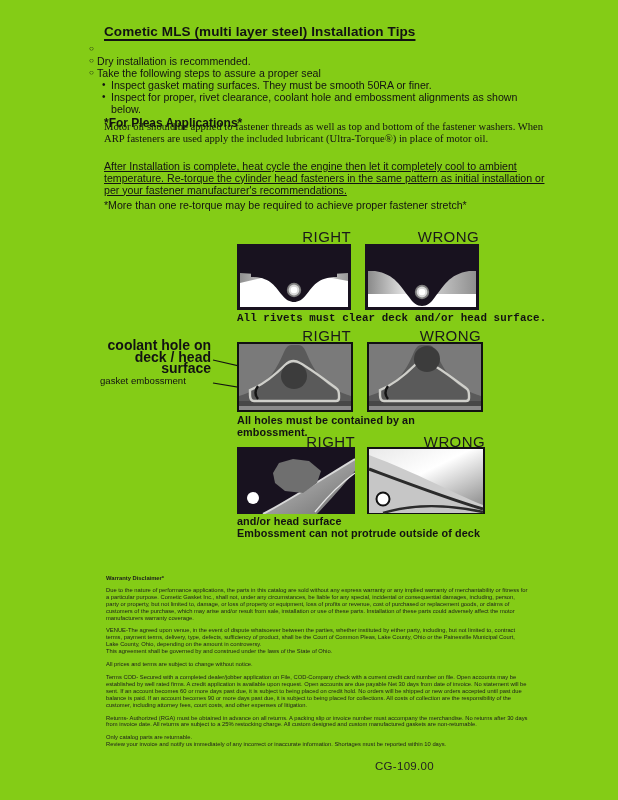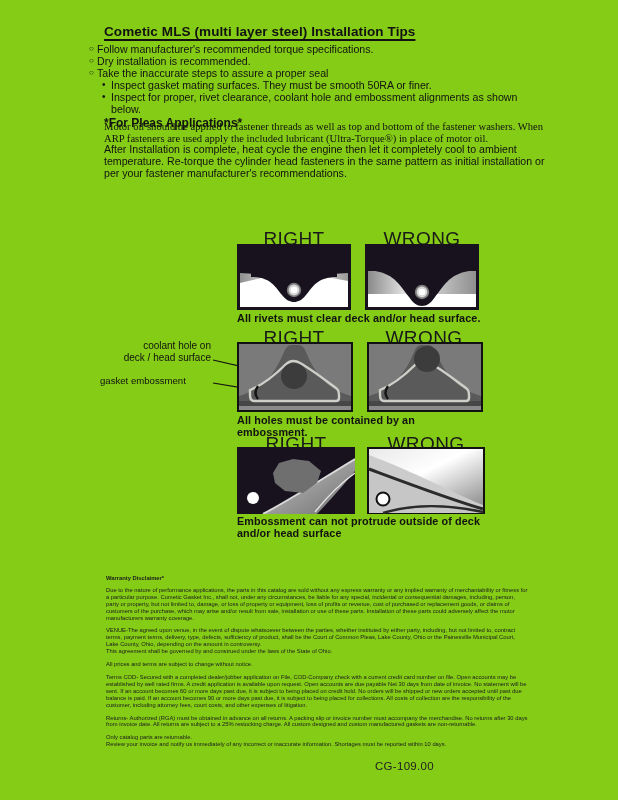--- a/index.html
+++ b/index.html
@@ -12,70 +12,70 @@
          letter-spacing:.1px;}
 
   .tips{left:89px;top:43px;width:460px;font-size:10.6px;line-height:12.1px;}
   .tip-row{display:flex;}
   .tip-row .mk{width:8px;flex:0 0 8px;font-size:8px;line-height:12.1px;text-align:left;}
   .tip-row.sub{padding-left:13px;}
   .tip-row.sub .mk{font-size:10px;width:9px;flex:0 0 9px;}
 
   .diesel-h{left:104px;top:116px;font-size:12px;font-weight:bold;}
   .para{left:104px;width:444px;font-size:10.6px;line-height:11.8px;}
-  .p1{top:121px;font-family:Liberation Serif, serif;} .p2{top:144px;} .p3{top:200px;}
-
-  .fig-label{width:114px;text-align:center;font-size:19px;letter-spacing:.4px;color:#1a1a1a;}
+  .p1{top:121px;font-family:Liberation Serif, serif;} .p2{top:161px;text-decoration:underline;} .p3{top:200px;}
+
+  .fig-label{width:114px;text-align:right;font-size:15px;letter-spacing:.4px;color:#1a1a1a;}
   .cap{font-size:10.8px;font-weight:600;letter-spacing:.1px;}
   .panel{display:block;}
 
-  .callouts{left:100px;top:340px;width:111px;text-align:right;font-size:10px;line-height:11.5px;}
+  .callouts{left:100px;top:340px;width:111px;text-align:right;font-size:14px;line-height:11.5px;font-weight:bold;}
   .callout2{left:100px;top:375px;width:111px;font-size:9.6px;}
 
   .warranty{left:106px;top:575px;width:422px;font-size:5.8px;line-height:6.9px;color:#1c1c1c;}
   .warranty .wh{font-weight:bold;margin:0 0 5px 0;}
   .warranty p{margin:0 0 6px 0;}
   .warranty .tight{margin:0;}
   .warranty .gap{margin:0 0 6px 0;}
 
   .code{left:375px;top:760px;font-size:11.5px;letter-spacing:.3px;color:#222;}
 </style>
 </head>
 <body>
 
 <div class="page">
 
   <div class="abs title">Cometic MLS (multi layer steel) Installation Tips</div>
 
   <div class="abs tips">
     <div class="tip-row">
       <span class="mk">○</span>
-      <span>Follow manufacturer's recommended torque specifications.</span>
     </div>
     <div class="tip-row">
       <span class="mk">○</span>
       <span>Dry installation is recommended.</span>
     </div>
     <div class="tip-row">
       <span class="mk">○</span>
-      <span>Take the inaccurate steps to assure a proper seal</span>
+      <span>Take the following steps to assure a proper seal</span>
     </div>
     <div class="tip-row sub">
       <span class="mk">•</span>
       <span>Inspect gasket mating surfaces.  They must be smooth 50RA or finer.</span>
     </div>
     <div class="tip-row sub">
       <span class="mk">•</span>
       <span>Inspect for proper, rivet clearance, coolant hole and embossment alignments as shown below.</span>
     </div>
   </div>
 
   <div class="abs diesel-h">*For Pleas Applications*</div>
   <div class="abs para p1">Motor oil should be applied to fastener threads as well as top and bottom of the fastener washers. When ARP fasteners are used apply the included lubricant (Ultra-Torque®) in place of motor oil.</div>
   <div class="abs para p2">After Installation is complete, heat cycle the engine then let it completely cool to ambient temperature. Re-torque the cylinder head fasteners in the same pattern as initial installation or per your fastener manufacturer's recommendations.</div>
+  <div class="abs para p3">*More than one re-torque may be required to achieve proper fastener stretch*</div>
 
   <div class="abs fig-label" style="left:237px;top:228px;">RIGHT</div>
   <div class="abs fig-label" style="left:365px;top:228px;">WRONG</div>
 
   <svg class="abs panel" style="left:237px;top:244px;" width="114" height="66" viewBox="0 0 114 66">
     <defs>
       <linearGradient id="gwL" x1="0" y1="0" x2="1" y2="0">
         <stop offset="0" stop-color="#8f8f8f"></stop>
           <stop offset="1" stop-color="#dcdcdc"></stop>
       </linearGradient>
@@ -105,21 +105,21 @@
     </defs>
     <rect width="114" height="66" fill="#18121f"></rect>
     <rect x="3" y="27" width="108" height="23" fill="url(#gbandW)"></rect>
     <rect x="3" y="50" width="108" height="13" fill="#ffffff"></rect>
     <path d="M10,27 C30,30 36,43 44,53 C48,59 52,62 57,62 C62,62 66,59 70,53 C78,43 84,30 104,27 L104,18 L10,18 Z" fill="#18121f"></path>
     <circle cx="57" cy="48" r="7.2" fill="#7d7d7d"></circle>
     <circle cx="57" cy="48" r="5.4" fill="#d8d8d8"></circle>
     <circle cx="57" cy="48" r="3.3" fill="#ffffff"></circle>
   </svg>
 
-  <div class="abs cap" style="left:237px;top:312px;">All rivets must clear deck and/or head surface.</div>
+  <div class="abs cap" style="left:237px;top:312px;font-family:Liberation Mono, monospace;">All rivets must clear deck and/or head surface.</div>
 
   <div class="abs fig-label" style="left:237px;top:327px;">RIGHT</div>
   <div class="abs fig-label" style="left:367px;top:327px;">WRONG</div>
 
   <div class="abs callouts">
     <div>coolant hole on</div>
     <div>deck / head surface</div>
   </div>
   <div class="abs callout2">gasket embossment</div>
 
@@ -178,22 +178,22 @@
     </defs>
     <rect x="1" y="1" width="116" height="65" fill="#cccccc" stroke="#111111" stroke-width="2"></rect>
     <path d="M2,2 L116,2 L116,58 C86,46 50,26 2,8 Z" fill="url(#g3w)"></path>
     <path d="M2,22 C45,38 82,52 116,62 L116,66 L2,66 Z" fill="#c6c6c6"></path>
     <path d="M2,22 C45,38 82,52 116,62" fill="none" stroke="#2b2b2b" stroke-width="3"></path>
     <path d="M16,66 C52,55 88,59 116,65" fill="none" stroke="#2b2b2b" stroke-width="2.4"></path>
     <circle cx="16" cy="52" r="6.5" fill="#ffffff" stroke="#111111" stroke-width="2"></circle>
   </svg>
 
   <div class="abs cap" style="left:237px;top:516px;line-height:11.5px;">
+    <div>and/or head surface</div>
     <div>Embossment can not protrude outside of deck</div>
-    <div>and/or head surface</div>
   </div>
 
   <div class="abs warranty">
     <p class="wh">Warranty Disclaimer*</p>
     <p>Due to the nature of performance applications, the parts in this catalog are sold without any express warranty or any implied warranty of merchantability or fitness for a particular purpose.  Cometic Gasket Inc., shall not, under any circumstances, be liable for any special, incidental or consequential damages, including, person, party or property, but not limited to, damage, or loss of property or equipment, loss of profits or revenue, cost of purchased or replacement goods, or claims of customers of the purchase, which may arise and/or result from sale, installation or use of these parts.  Installation of these parts could adversely affect the motor manufacturers warranty coverage.</p>
     <p class="tight">VENUE-The agreed upon venue, in the event of dispute whatsoever between the parties, whether instituted by either party, including, but not limited to, contract terms, payment terms, delivery, type, defects, sufficiency of product, shall be the Court of Common Pleas, Lake County, Ohio or the Painesville Municipal Court, Lake County, Ohio, depending on the amount in controversy.</p>
     <p class="gap">This agreement shall be governed by and construed under the laws of the State of Ohio.</p>
     <p>All prices and terms are subject to change without notice.</p>
     <p>Terms COD- Secured with a completed dealer/jobber application on File, COD-Company check with a current credit card number on file.  Open accounts may be established by well rated firms.  A credit application is available upon request.  Open accounts are due payable Net 30 days from date of invoice.  No statement will be sent.  If an account becomes 60 or more days past due, it is subject to being placed on credit hold.  No orders will be shipped or new orders accepted until past due balance is paid.  If an account becomes 90 or more days past due, it is subject to being placed for collections.  All costs of collection are the responsibility of the customer, including attorney fees, court costs, and other expenses of litigation.</p>
     <p>Returns- Authorized (RGA) must be obtained in advance on all returns.  A packing slip or invoice number must accompany the merchandise.  No returns after 30 days from invoice date.  All returns are subject to a 25% restocking charge.  All custom designed and custom manufactured gaskets are non-returnable.</p>

